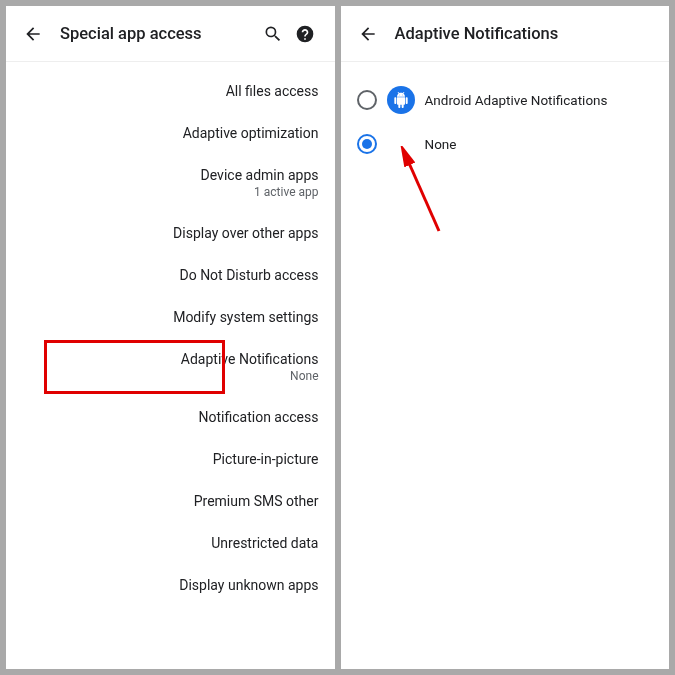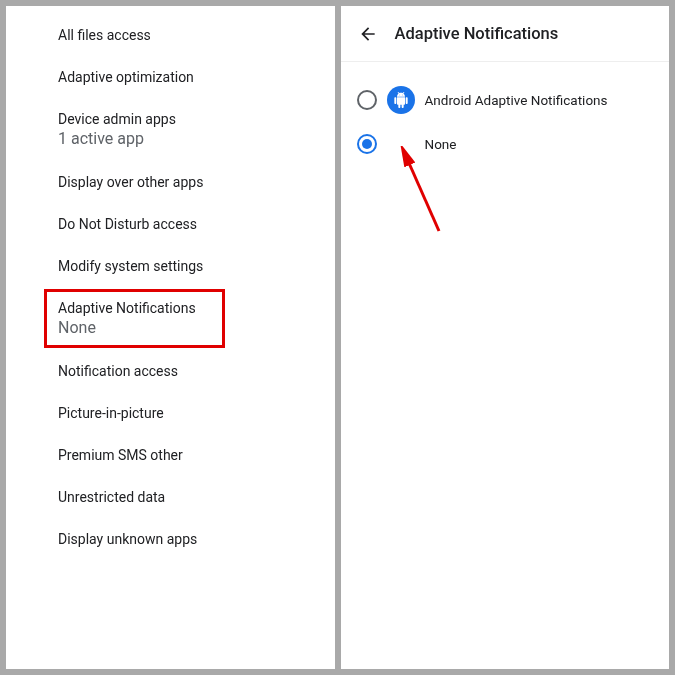--- a/index.html
+++ b/index.html
@@ -50,27 +50,28 @@
   }
   .list {
     flex: 1;
     overflow-y: auto;
     padding: 8px 0;
   }
   .item {
     padding: 13px 16px 13px 52px;
     cursor: pointer;
     position: relative;
+    text-align: right;
   }
   .item .primary {
     font-size: 14px;
     color: #202124;
   }
   .item .secondary {
-    font-size: 16px;
+    font-size: 12px;
     color: #5f6368;
     margin-top: 2px;
   }
   .highlight {
     position: absolute;
     border: 3px solid #e00000;
     pointer-events: none;
   }
   
   .radio-list {
@@ -113,20 +114,45 @@
   .arrow-annotation {
     position: absolute;
     pointer-events: none;
   }
   svg { display: block; }
 </style>
 </head>
 <body>
 
 <div class="panel">
+  <div class="header">
+    <div class="back">
+      <span>
+        <svg width="20" height="20" viewBox="0 0 24 24">
+            <path d="M20 11H7.83l5.59-5.59L12 4l-8 8 8 8 1.41-1.41L7.83 13H20z" fill="#202124"></path>
+          </svg>
+      </span>
+    </div>
+    <div class="title">Special app access</div>
+    <div class="action">
+      <span>
+        <svg width="20" height="20" viewBox="0 0 24 24">
+            <path d="M15.5 14h-.79l-.28-.27A6.471 6.471 0 0016 9.5 6.5 6.5 0 109.5 16c1.61 0 3.09-.59 4.23-1.57l.27.28v.79l5 4.99L20.49 19l-4.99-5zM9.5 14A4.5 4.5 0 1114 9.5 4.5 4.5 0 019.5 14z" fill="#202124"></path>
+          </svg>
+      </span>
+    </div>
+    <div class="action">
+      <span>
+        <svg width="20" height="20" viewBox="0 0 24 24">
+            <circle cx="12" cy="12" r="10" fill="#202124"></circle>
+            <path d="M12 6c-2.2 0-4 1.8-4 4h2c0-1.1.9-2 2-2s2 .9 2 2c0 1-.6 1.4-1.3 2-.9.7-1.7 1.5-1.7 3h2c0-1 .6-1.4 1.3-2 .9-.7 1.7-1.5 1.7-3 0-2.2-1.8-4-4-4zm-1 11h2v2h-2z" fill="#fff"></path>
+          </svg>
+      </span>
+    </div>
+  </div>
 
   <div class="list" id="left-list">
       <div class="item">
         <div class="primary">All files access</div>
       </div>
       <div class="item">
         <div class="primary">Adaptive optimization</div>
       </div>
       <div class="item">
         <div class="primary">Device admin apps</div>

